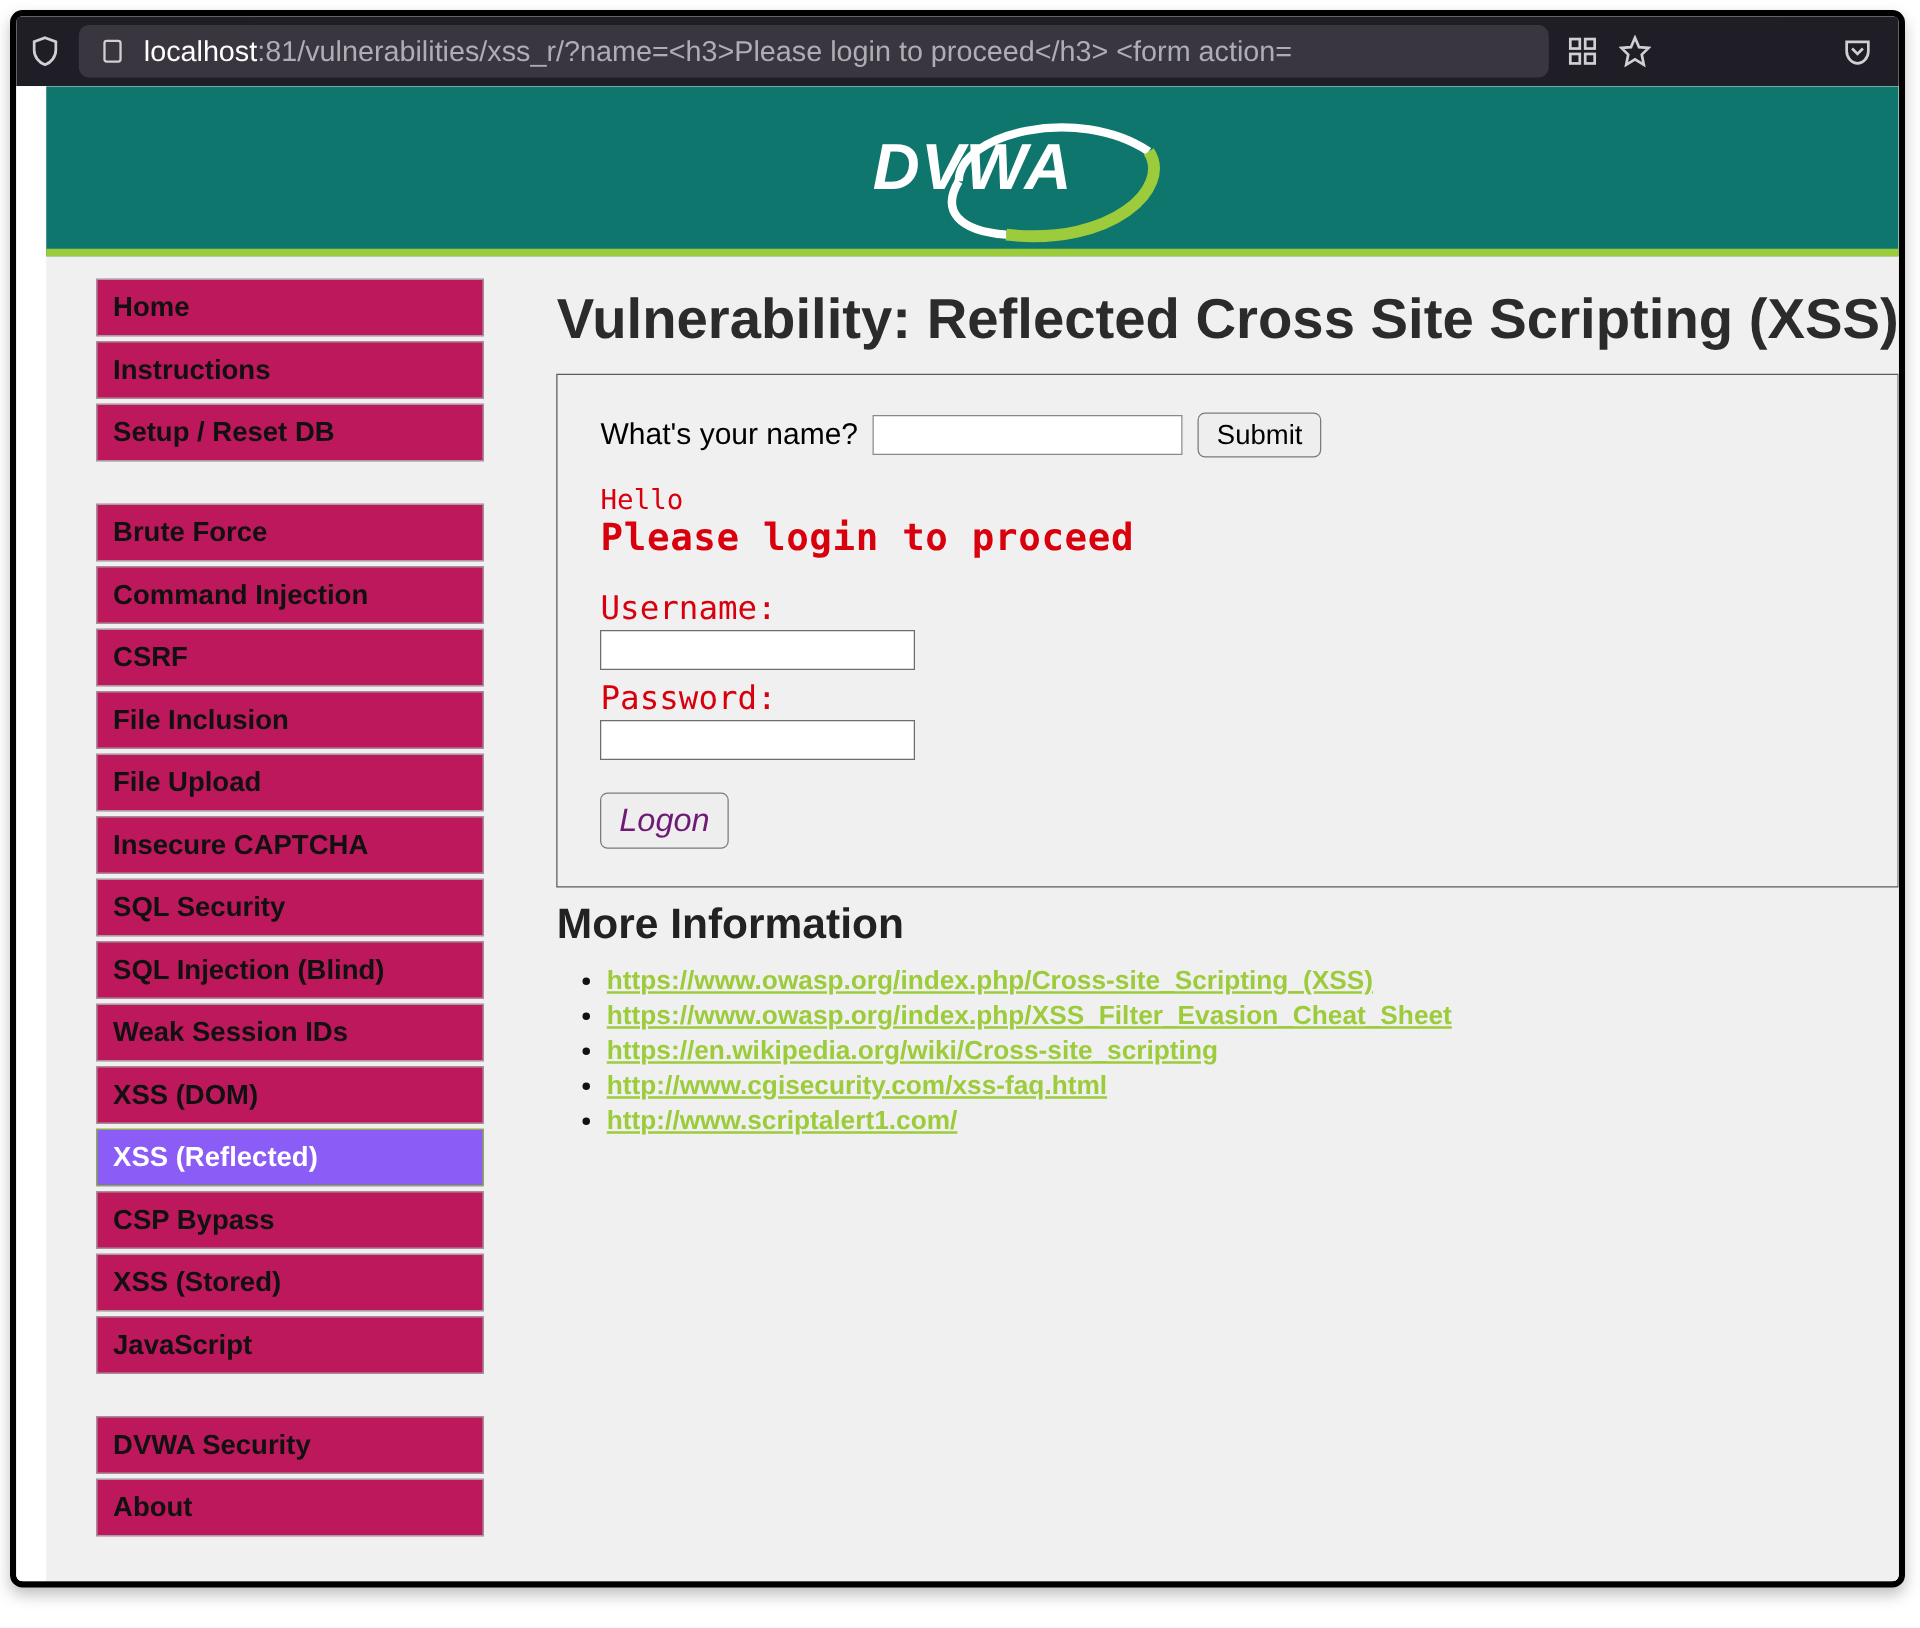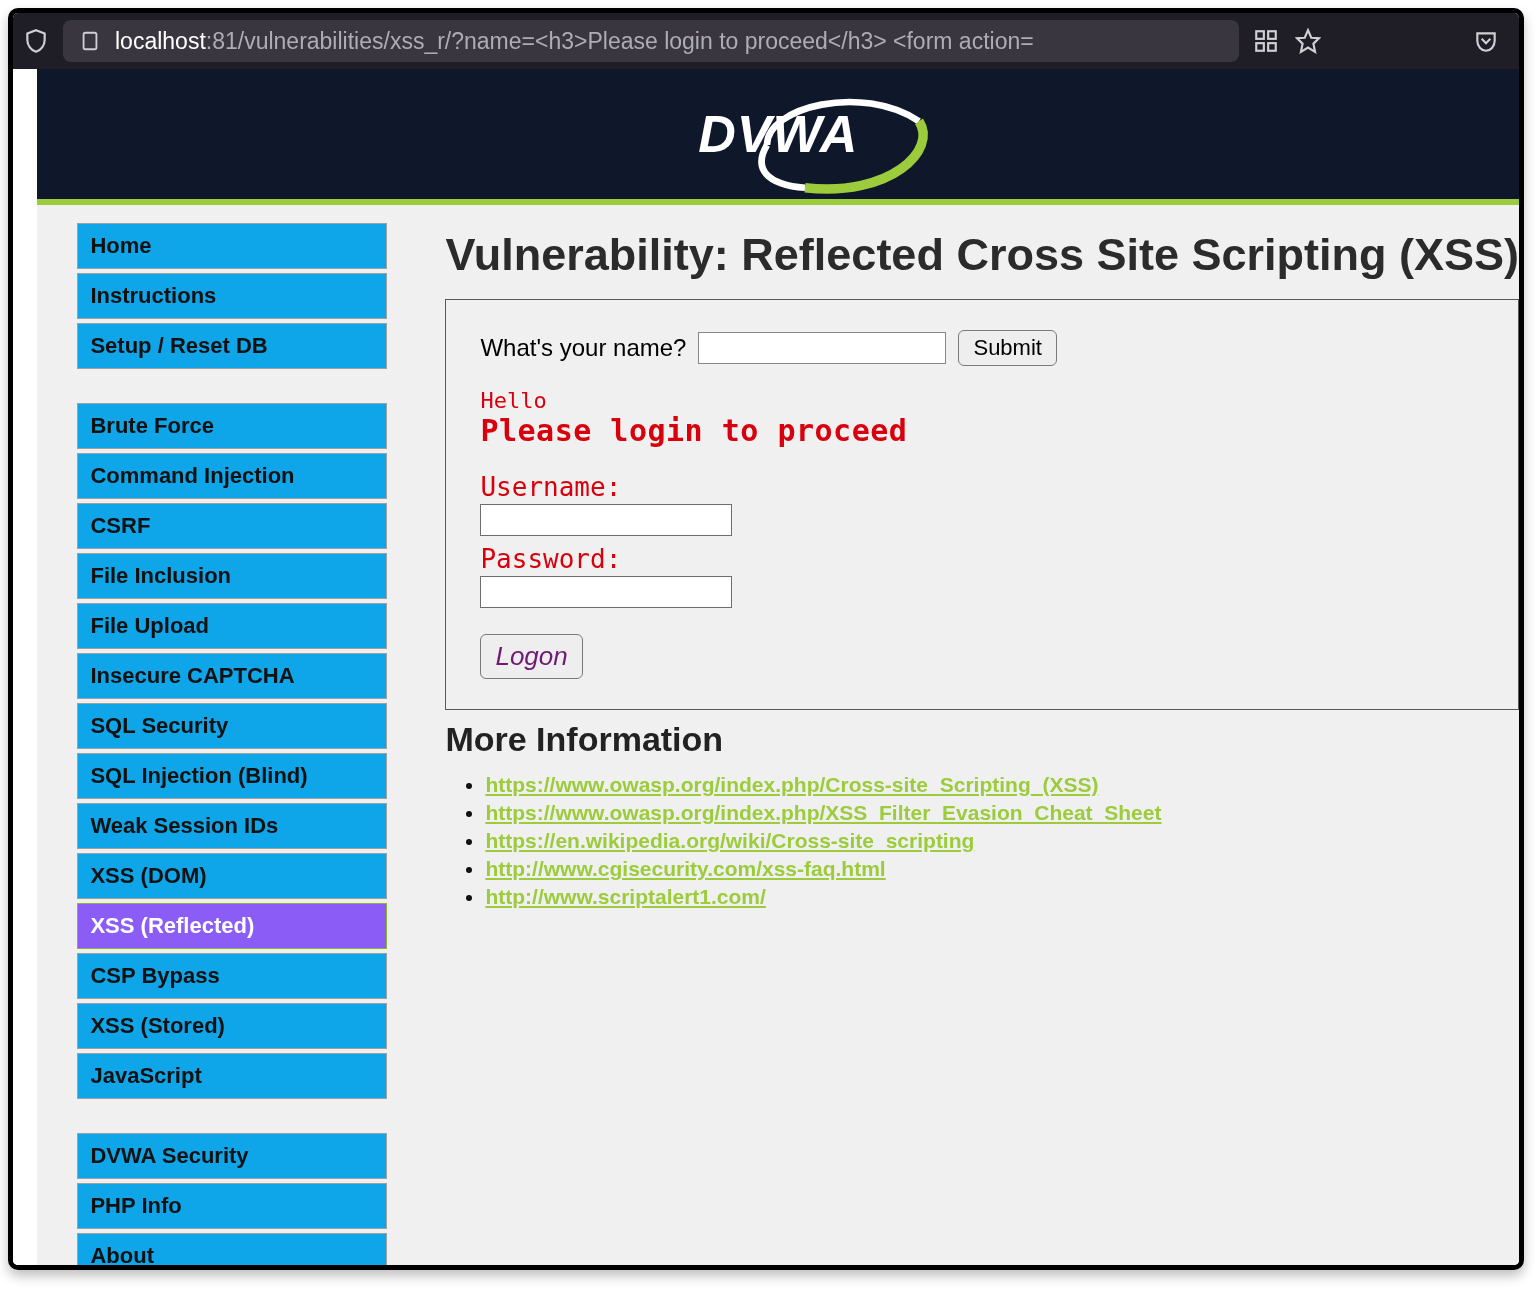--- a/index.html
+++ b/index.html
@@ -56,39 +56,39 @@
     background: #fff;
     height: calc(100% - 56px);
     overflow: hidden;
     display:flex;
   }
   .gutter { width: 26px; background:#fff; }
   .page-body { flex:1; background:#f0f0f0; height:100%; }
 
   
   .dvwa-header {
-    background: #0f172a;
+    background: #0f766e;
     height: 136px;
     display:flex;
     align-items:center;
     justify-content:center;
     border-bottom: 6px solid #9ccb3b;
   }
   .logo { display:flex; align-items:center; gap:0; position:relative; }
   .logo-text { font-weight:bold; font-style:italic; color:#fff; font-size:52px; letter-spacing:1px; font-family: Arial, sans-serif; z-index:2; position:relative; }
   .logo-swoosh {
     position:absolute; left:50px; top:-14px; width:190px; height:110px; z-index:1;
   }
 
   
   .columns { display:flex; padding: 18px 0 0 40px; gap: 58px; }
   .sidebar { width: 310px; display:flex; flex-direction:column; gap:4px; }
   .nav-group { margin-bottom: 30px; display:flex; flex-direction:column; gap:4px;}
   .nav-item {
-    background:#0ea5e9;
+    background:#be185d;
     border:1px solid #a0a0a0;
     padding: 9px 12px;
     font-size:22px;
     font-weight:bold;
     color:#111;
     cursor:pointer;
   }
   .nav-item.active { background:#8b5cf6; color:#fff; border-color:#8ab52f;}
   .content { flex:1; min-width:0; }
 
@@ -213,21 +213,20 @@
               <div class="nav-item">SQL Injection (Blind)</div>
               <div class="nav-item">Weak Session IDs</div>
               <div class="nav-item">XSS (DOM)</div>
               <div class="nav-item active">XSS (Reflected)</div>
               <div class="nav-item">CSP Bypass</div>
               <div class="nav-item">XSS (Stored)</div>
               <div class="nav-item">JavaScript</div>
             </div>
           <div class="nav-group" id="nav-g3" style="margin-bottom:0">
               <div class="nav-item">DVWA Security</div>
-              <div class="nav-item">PHP Info</div>
               <div class="nav-item">About</div>
             </div>
         </div>
 
         <div class="content">
           <h1 class="page-title">Vulnerability: Reflected Cross Site Scripting (XSS)</h1>
 
           <div class="panel">
             <div class="form-row">
               <span>What's your name?</span>

